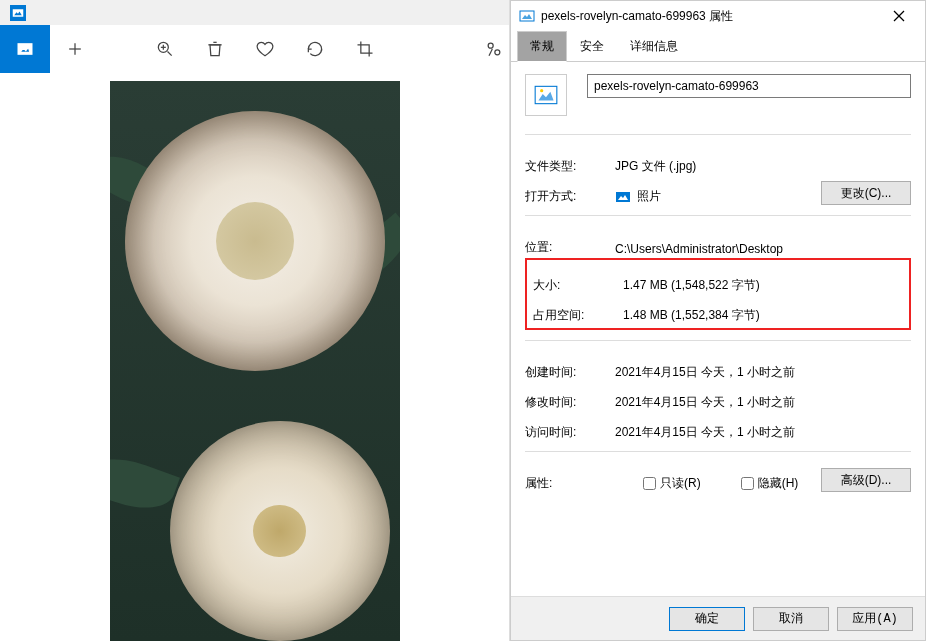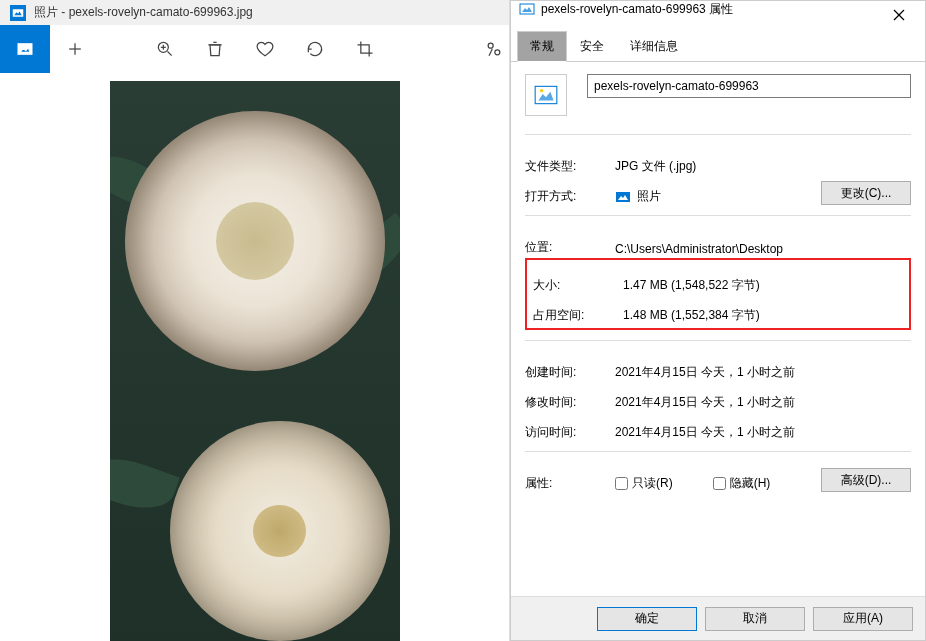--- a/index.html
+++ b/index.html
@@ -19,21 +19,21 @@
 .photo-canvas { flex: 1; display: flex; align-items: flex-start; justify-content: center; padding-top: 8px; background: #fff; }
 .flower-img { width: 290px; height: 560px; background: linear-gradient(180deg, #2a3d35 0%, #1e3028 100%); position: relative; overflow: hidden; }
 .flower { position: absolute; border-radius: 50%; }
 .flower.top { width: 260px; height: 260px; left: 15px; top: 30px; background: radial-gradient(circle at 50% 50%, #f5f0e8 0%, #ebe3d5 35%, #d4c8b8 55%, #a89680 75%, #5e5140 100%); box-shadow: inset 0 0 40px rgba(0,0,0,0.3); }
 .flower.top::before { content: ''; position: absolute; inset: 35%; border-radius: 50%; background: radial-gradient(circle, #c9bb8f 0%, #d8cda8 100%); }
 .flower.bottom { width: 220px; height: 220px; left: 60px; top: 340px; background: radial-gradient(circle at 50% 50%, #f2ede2 0%, #e6dcc8 40%, #c8bca5 65%, #8a7c65 100%); box-shadow: inset 0 0 35px rgba(0,0,0,0.3); }
 .flower.bottom::before { content: ''; position: absolute; inset: 38%; border-radius: 50%; background: radial-gradient(circle, #bfa86a 0%, #d4c28e 100%); }
 .leaf { position: absolute; background: #2e4a3a; border-radius: 60% 0 60% 0; transform: rotate(var(--r)); }
 
 .props-window { flex: 1; height: 641px; display: flex; flex-direction: column; background: #fff; border: 1px solid #ccc; }
-.props-titlebar { height: 30px; display: flex; padding: 0 4px 0 8px; background: #fff; }
+.props-titlebar { height: 30px; display: flex; align-items: center; padding: 0 4px 0 8px; background: #fff; }
 .props-titlebar .icon-sm { width: 16px; height: 16px; margin-right: 6px; }
 .props-title { font-size: 12px; flex: 1; }
 .close-btn { width: 45px; height: 28px; display: flex; align-items: center; justify-content: center; cursor: pointer; }
 
 .tabs { display: flex; border-bottom: 1px solid #ccc; padding-left: 6px; font-size: 12px; }
 .tab { padding: 6px 12px; cursor: pointer; border: 1px solid transparent; border-bottom: none; margin-bottom: -1px; }
 .tab.active { border-color: #ccc; background: #a3a3a3; border-bottom: 1px solid #fff; }
 
 .props-body { flex: 1; padding: 12px 14px; font-size: 12px; overflow: auto; }
 .file-icon-row { display: flex; align-items: flex-start; gap: 20px; margin-bottom: 18px; }
@@ -44,40 +44,39 @@
 .sep { border: none; border-top: 1px solid #ddd; margin: 10px 0; }
 
 .prop-row { display: flex; align-items: flex-end; min-height: 30px; }
 .prop-label { width: 90px; color: #000; }
 .prop-value { flex: 1; color: #000; }
 .btn { height: 24px; padding: 0 14px; border: 1px solid #adadad; background: #e5e5e5; font-size: 12px; cursor: pointer; }
 .btn-wide { width: 90px; }
 
 .highlight-box { border: 2px solid #e22; padding: 4px 6px; margin: 2px 0; }
 
-.checkbox-row { display: flex; align-items: center; gap: 40px; }
+.checkbox-row { display: flex; align-items: center; gap: 40px; margin-left: 28px; }
 .chk { display: flex; align-items: center; gap: 4px; }
 .chk input { width: 13px; height: 13px; }
 
 .props-footer { height: 44px; border-top: 1px solid #ddd; display: flex; align-items: center; justify-content: flex-end; gap: 8px; padding: 0 12px; background: #f0f0f0; }
-.props-footer .btn { width: 100px; }
+.props-footer .btn { width: 76px; font-family: Liberation Mono, monospace; }
 .props-footer .btn.primary { border-color: #0078d4; }
 </style>
 </head>
 <body>
 
 <div class="photo-app">
   <div class="photo-titlebar">
     <span class="icon-box">
       <svg viewBox="0 0 16 16">
           <rect x="1" y="3" width="14" height="10" fill="#fff" stroke="none"></rect>
           <polygon points="3,11 6,7 8,9 10,6 13,11" fill="#0078d4"></polygon>
         </svg>
     </span>
-    <span class="photo-title">照片 - pexels-rovelyn-camato-699963.jpg</span>
   </div>
   <div class="photo-toolbar">
     <div class="tool-btn active">
       <svg viewBox="0 0 24 24">
           <rect x="3" y="5" width="18" height="14" fill="#fff" stroke="none"></rect>
           <polygon points="6,16 10,11 13,14 16,10 18,16" fill="#0078d4"></polygon>
         </svg>
     </div>
     <div class="tool-btn">
       <svg viewBox="0 0 24 24">

